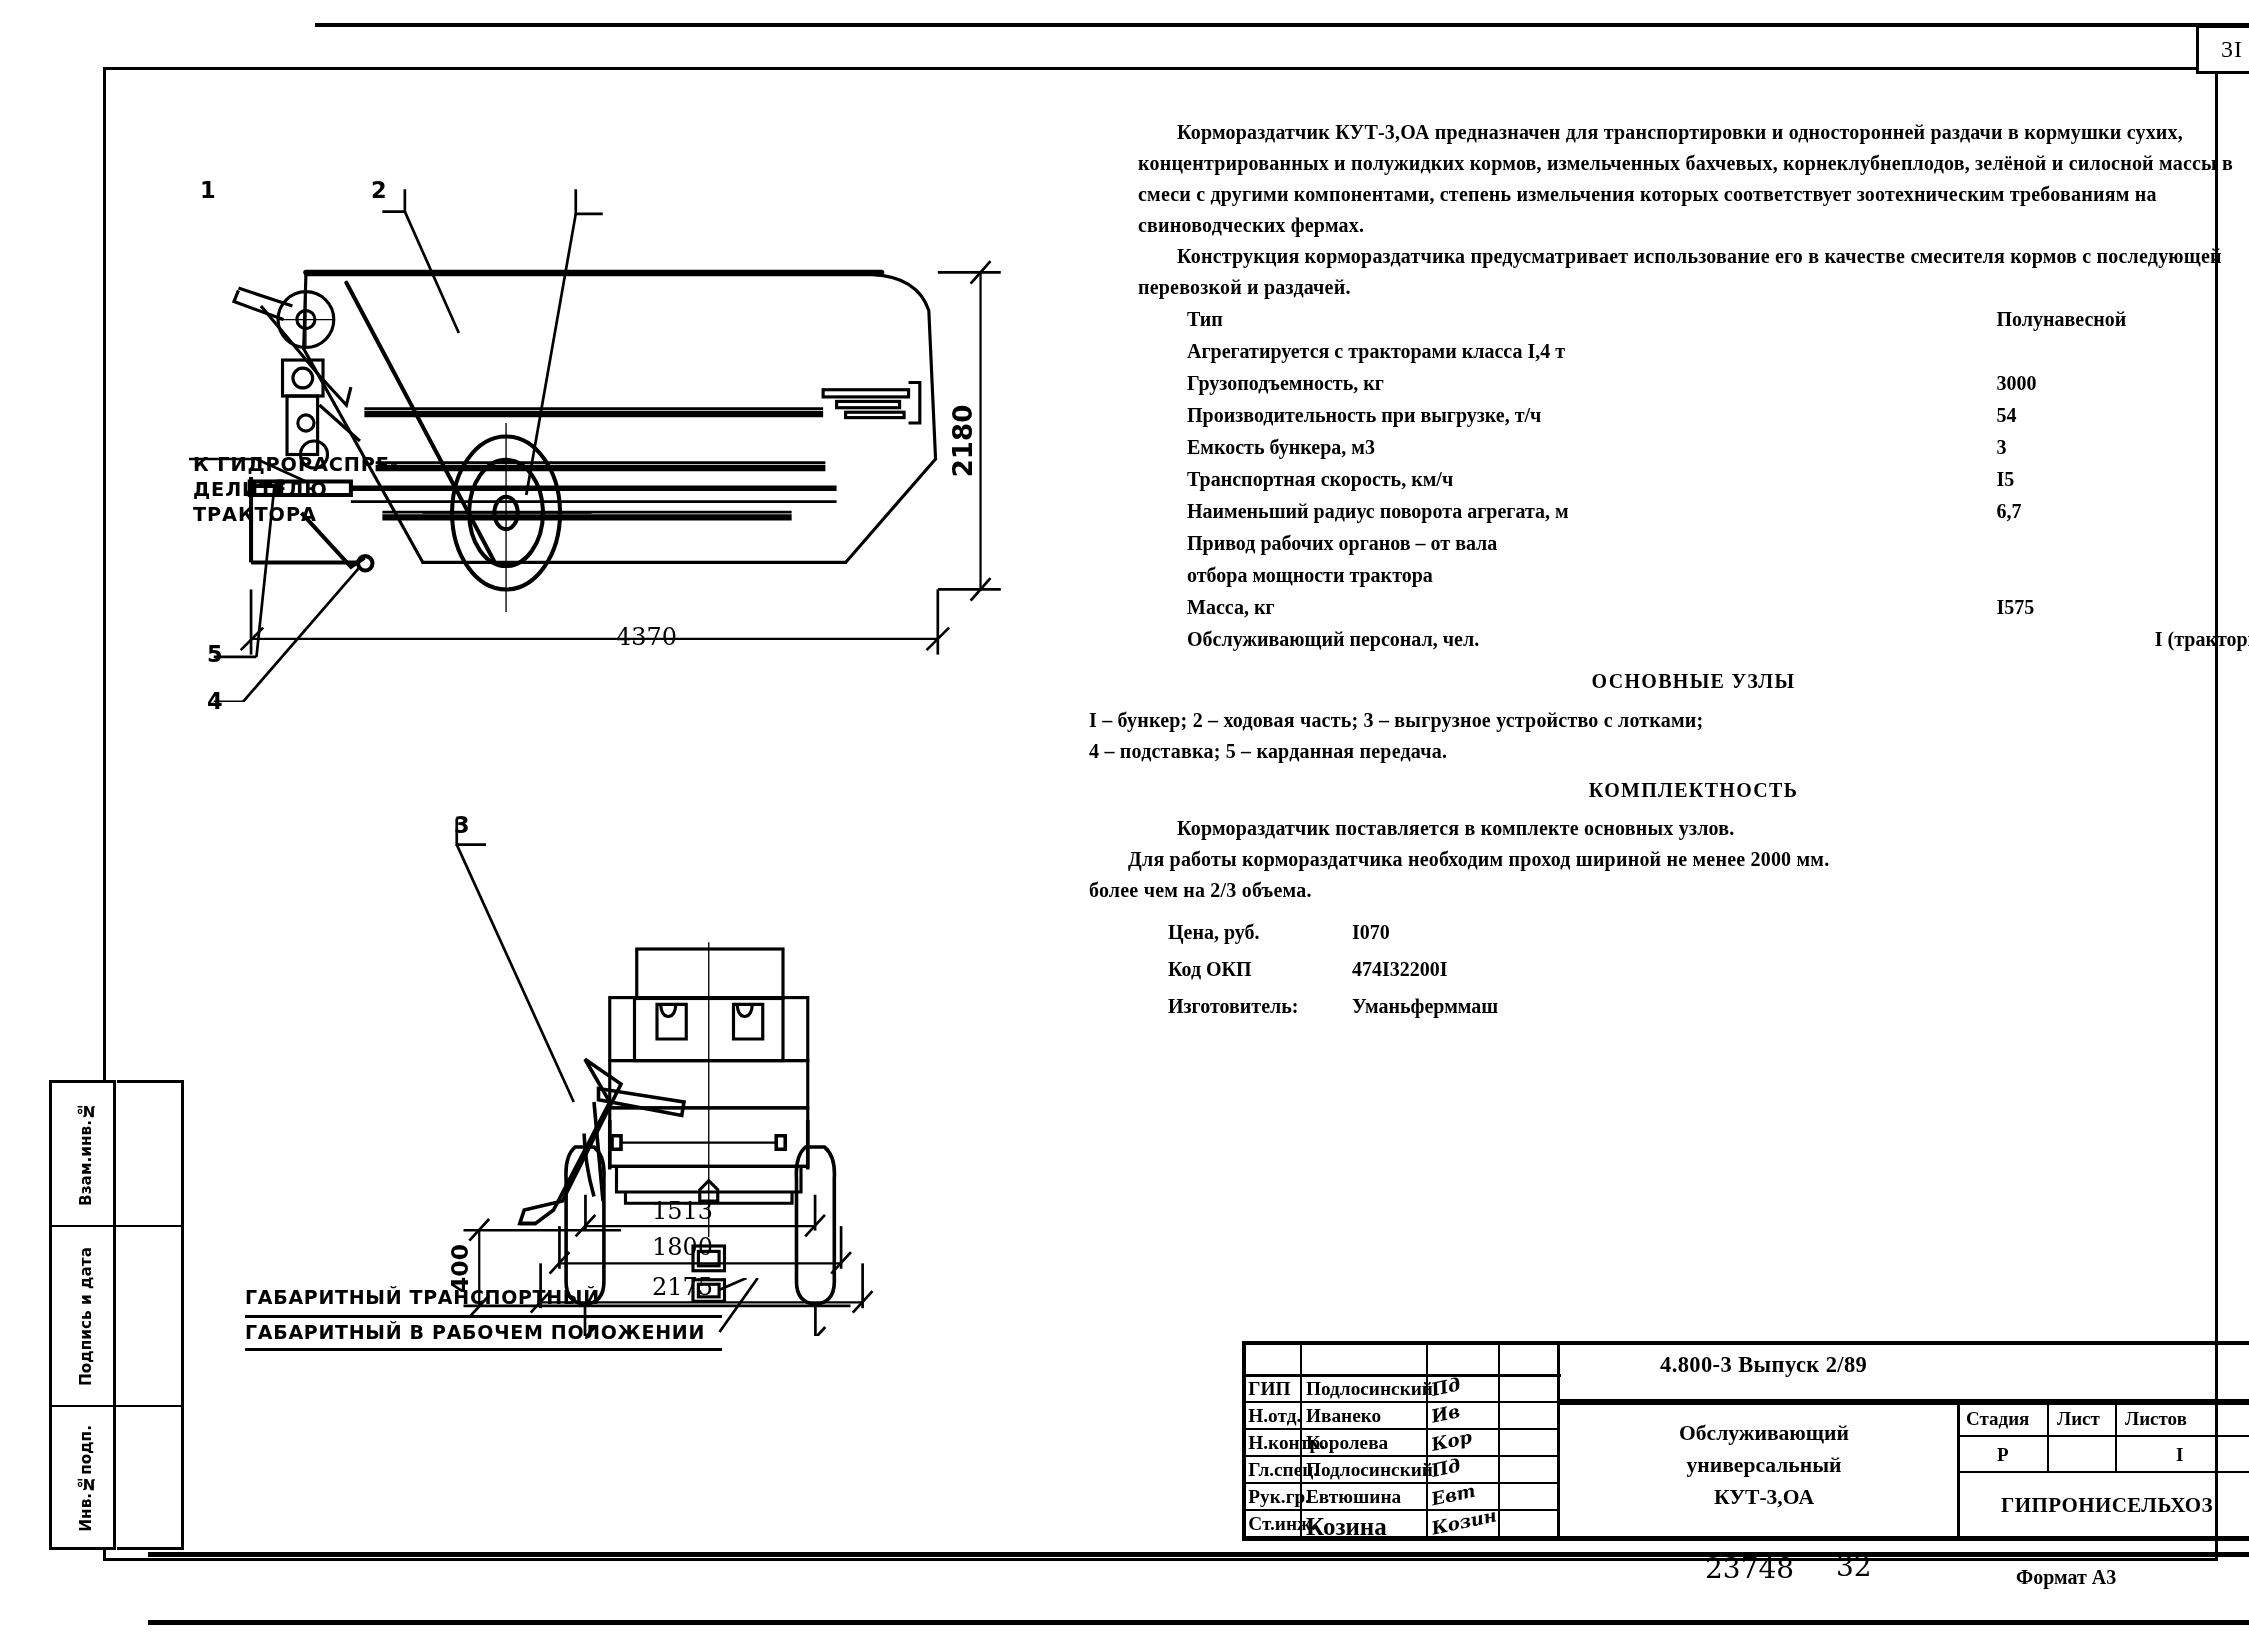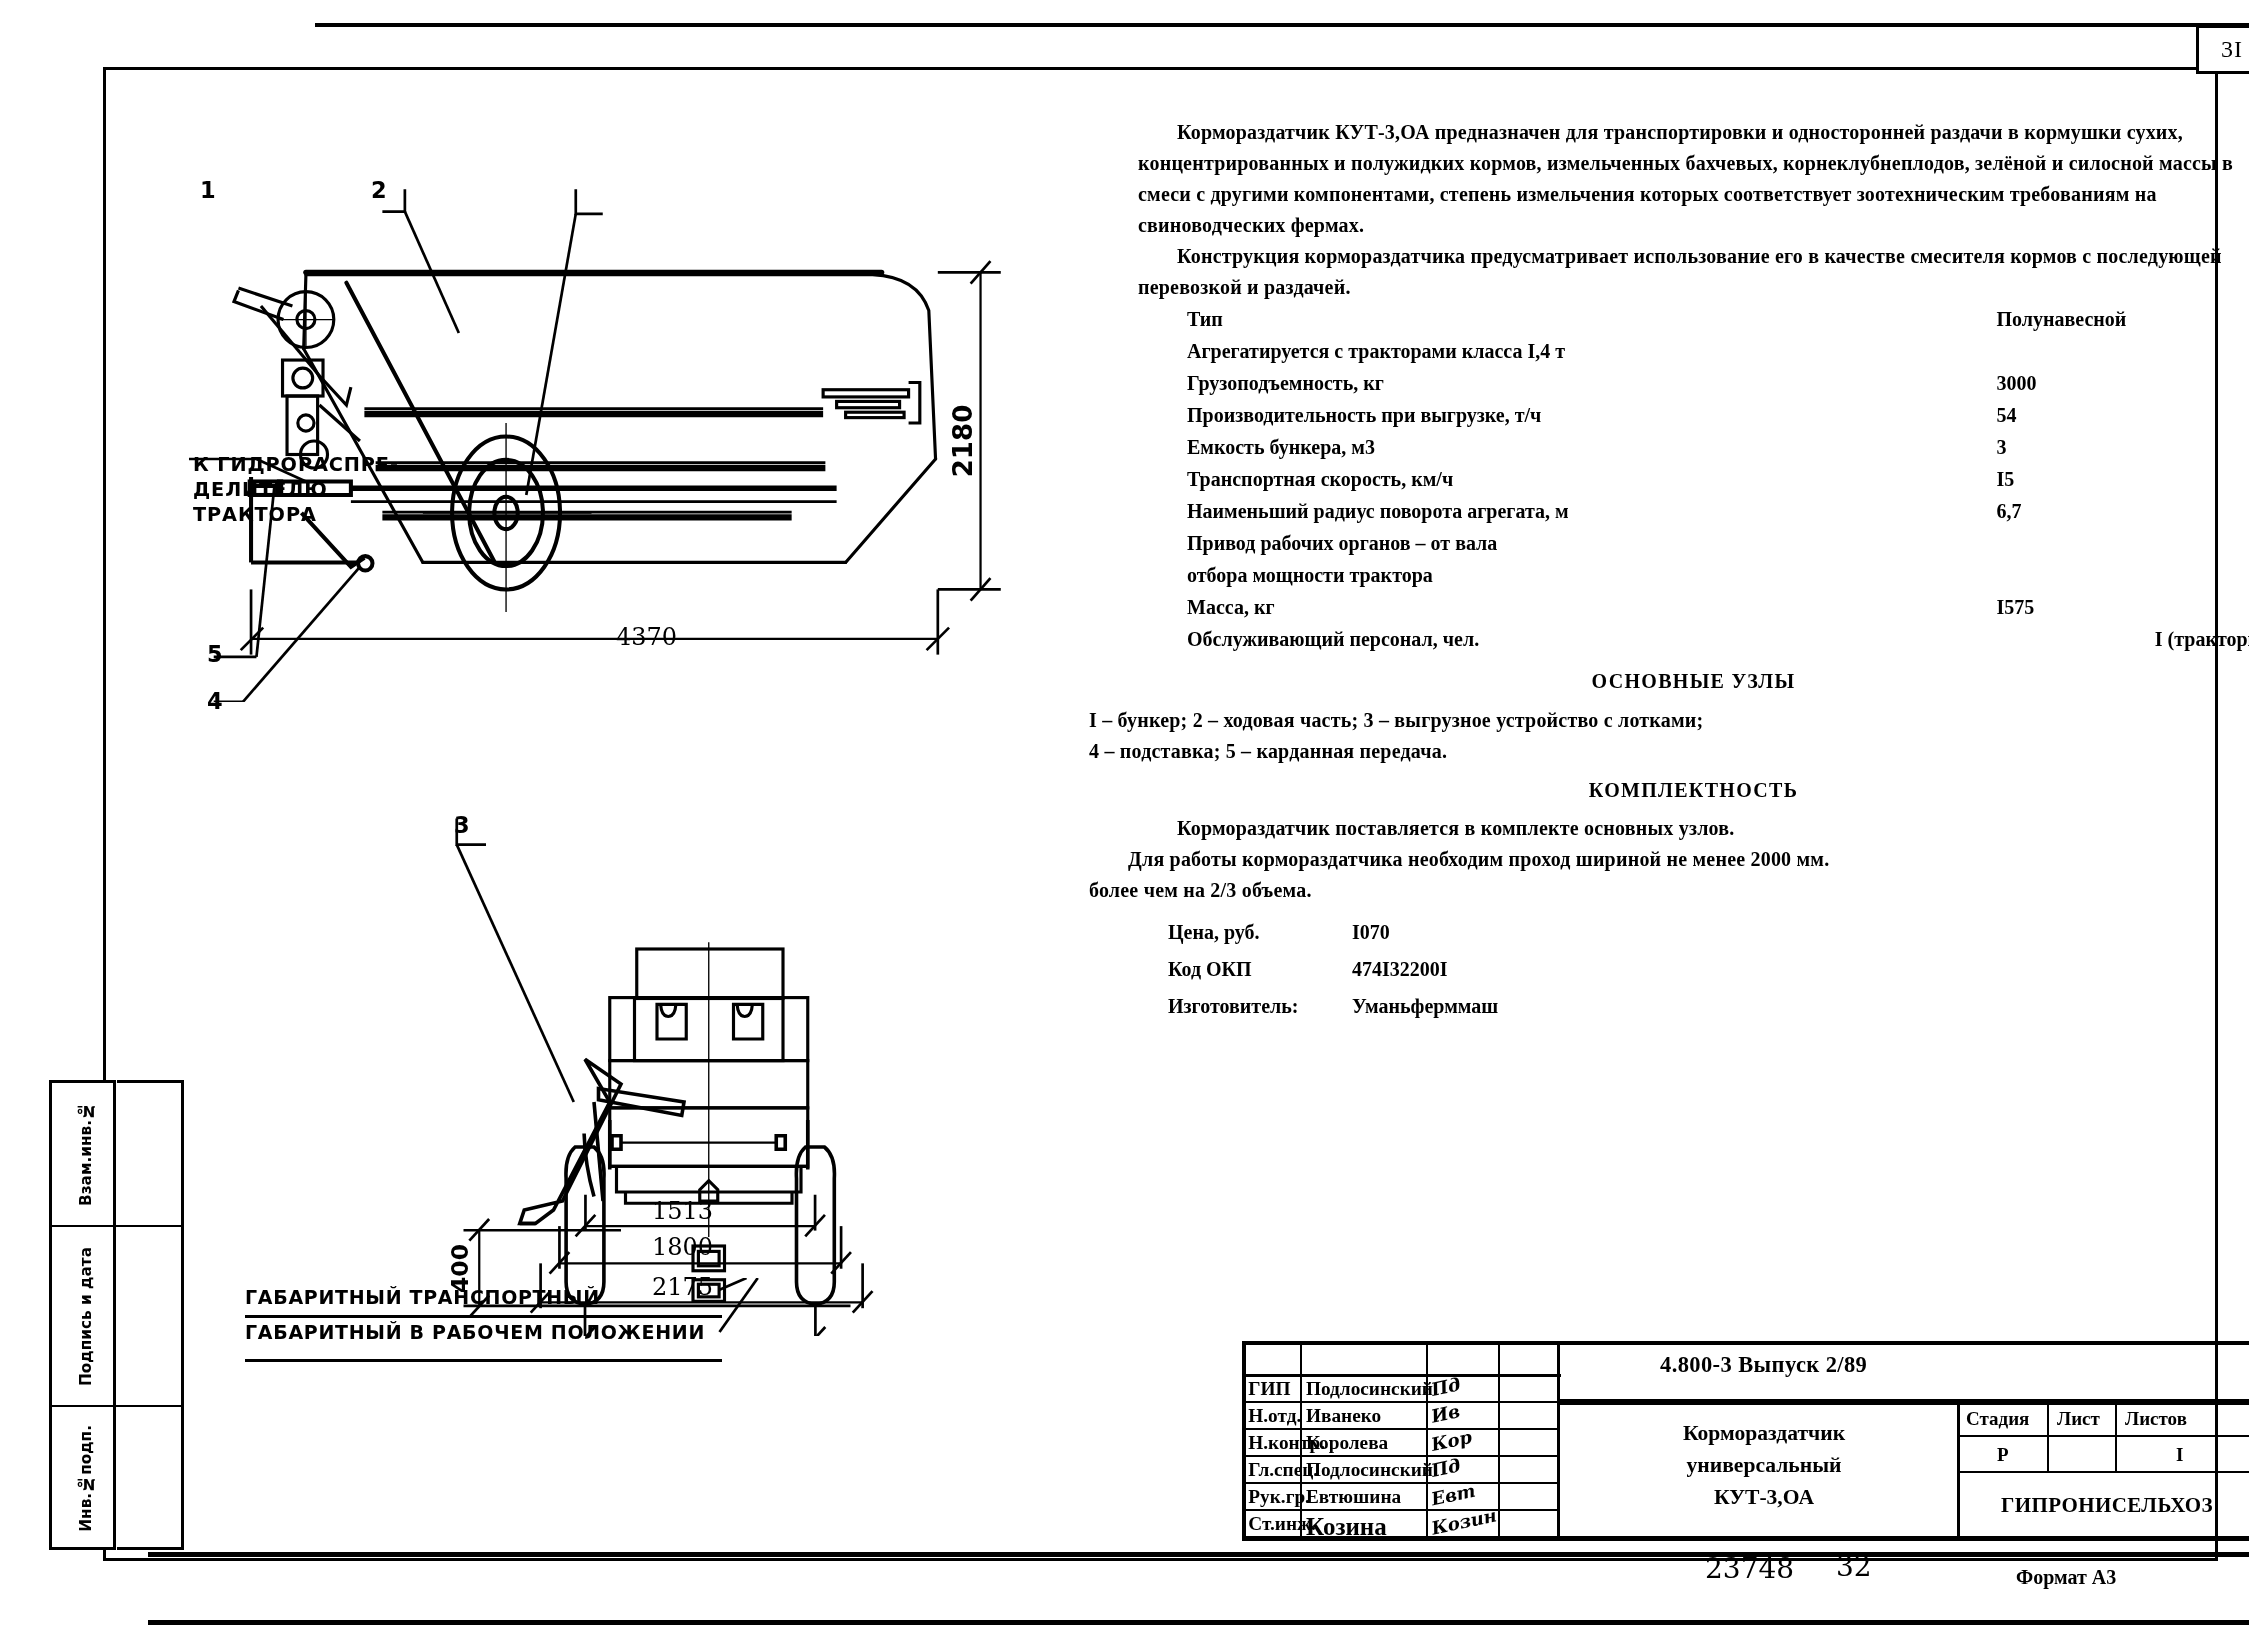--- a/index.html
+++ b/index.html
@@ -302,21 +302,21 @@
 </svg>
 </div>
 <div class="abs num-hand" style="left:652px;top:1197px;font-size:24px;">1513</div>
 <div class="abs num-hand" style="left:652px;top:1233px;font-size:24px;">1800</div>
 <div class="abs num-hand" style="left:652px;top:1273px;font-size:24px;">2175</div>
 
 <div class="abs num-hand" style="left:616px;top:623px;font-size:24px;">4370</div>
 
 <div class="abs" style="left:245px;top:1286px;width:477px;">
   <div style="font-family:'DejaVu Sans',sans-serif;font-weight:bold;font-size:19px;letter-spacing:0.7px;border-bottom:3.6px solid #000;padding-bottom:7px;">ГАБАРИТНЫЙ ТРАНСПОРТНЫЙ</div>
-  <div style="font-family:'DejaVu Sans',sans-serif;font-weight:bold;font-size:19px;letter-spacing:0.7px;border-bottom:3.6px solid #000;padding-bottom:16px;margin-top:2.7px;">ГАБАРИТНЫЙ В РАБОЧЕМ ПОЛОЖЕНИИ</div>
+  <div style="font-family:'DejaVu Sans',sans-serif;font-weight:bold;font-size:19px;letter-spacing:0.7px;border-bottom:3.6px solid #000;padding-bottom:5px;margin-top:2.7px;">ГАБАРИТНЫЙ В РАБОЧЕМ ПОЛОЖЕНИИ</div>
 </div>
 <div class="abs" style="left:715px;top:1278px;">
 <svg width="63" height="90" viewBox="0 0 140 200">
       <g class="ln" stroke-width="6">
   <path d="M10 26 L70 0"></path>
         <path d="M10 120 L95 0"></path>
 </g>
     </svg>
 </div>
 
@@ -447,21 +447,21 @@
 
   <div class="tbcell" style="left:6.3px;top:136px;font-size:19.3px;">Рук.гр.</div>
   <div class="tbcell" style="left:64px;top:136px;font-size:19.3px;">Евтюшина</div>
   <div class="tbcell sig" style="left:189px;top:134px;">Евт</div>
 
   <div class="tbcell" style="left:6.3px;top:163px;font-size:19.3px;">Ст.инж.</div>
   <div class="tbcell" style="left:64px;top:163px;font-size:25px;">Козина</div>
   <div class="tbcell sig" style="left:189px;top:161px;">Козин</div>
 
   <div class="tbcell" style="left:342px;top:67px;width:360px;text-align:center;font-size:21.6px;line-height:32px;">
-    <div>Кормораздатчик</div>
+    <div>Обслуживающий</div>
     <div>универсальный</div>
     <div>КУТ-3,ОА</div>
   </div>
 
   <div class="tbcell" style="left:724px;top:58px;font-size:19px;">Стадия</div>
   <div class="tbcell" style="left:815px;top:58px;font-size:19px;">Лист</div>
   <div class="tbcell" style="left:883px;top:58px;font-size:19px;">Листов</div>
 
   <div class="tbcell" style="left:755px;top:94px;font-size:19px;">Р</div>
   <div class="tbcell" style="left:835px;top:94px;font-size:19px;"></div>

